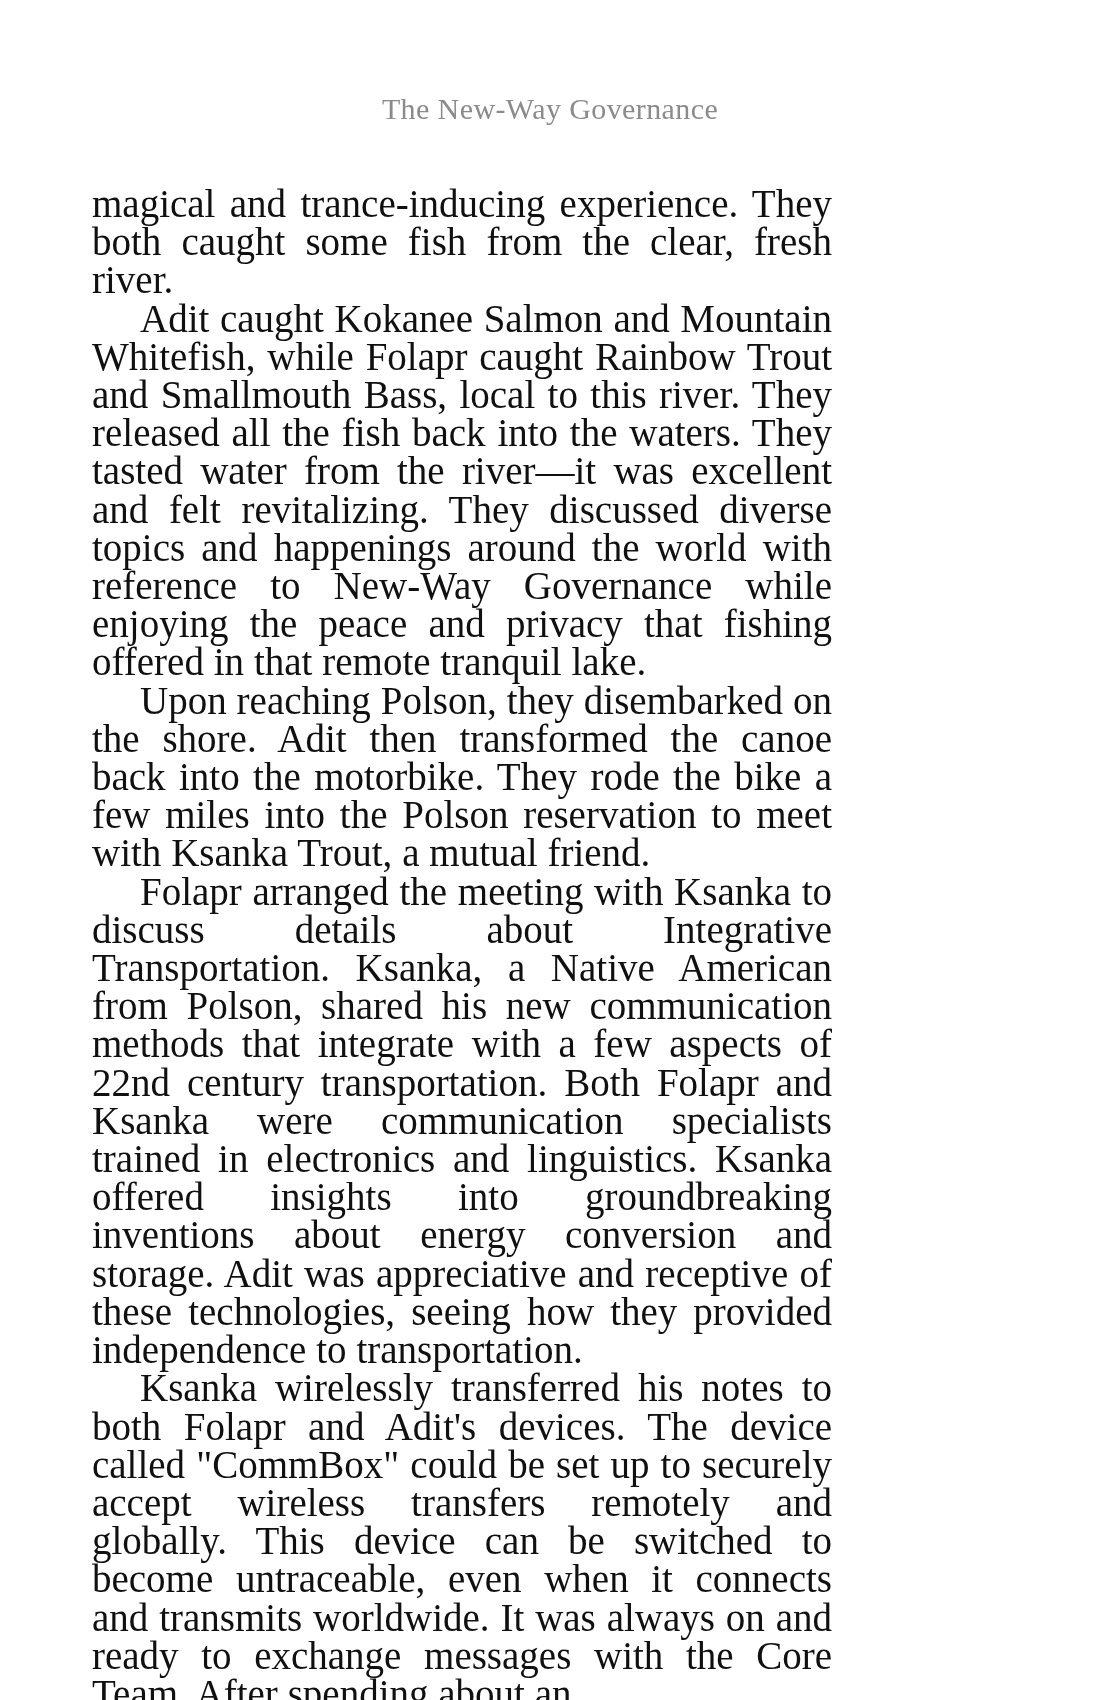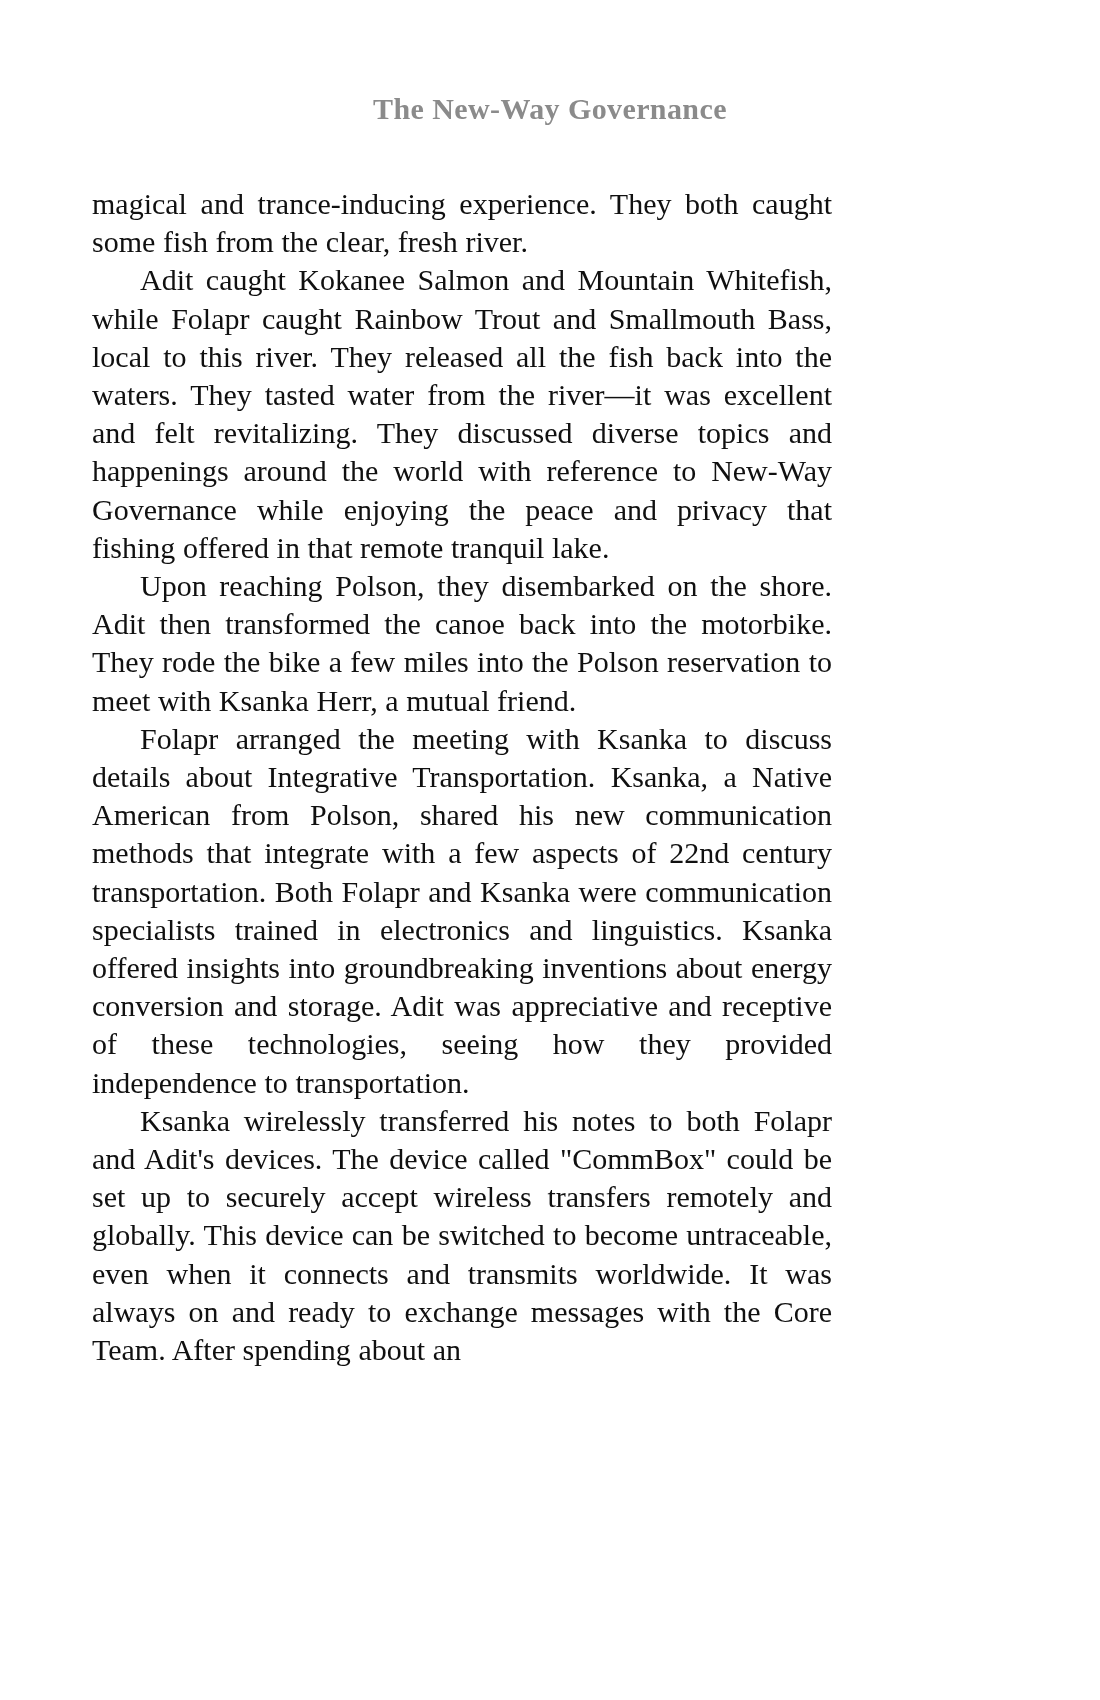--- a/index.html
+++ b/index.html
@@ -19,34 +19,34 @@
 
   .running-head {
     position: absolute;
     left: 0;
     top: 92px;
     width: 1100px;
     text-align: center;
     font-size: 30px;
     letter-spacing: 0.4px;
     color: #8b8b8b;
-    font-weight: 700;
+    font-weight: 400;
     user-select: none;
   }
 
   .text-block {
     position: absolute;
     left: 92px;
     top: 185px;
     width: 740px;
   }
 
   .para {
     margin: 0;
-    font-size: 30px;
+    font-size: 39px;
     line-height: 38.2px;
     color: #101010;
     text-align: justify;
     text-justify: inter-word;
     text-indent: 0;
     -webkit-hyphens: none;
     hyphens: none;
     word-spacing: 0.1px;
   }
 
@@ -65,21 +65,21 @@
 <div class="page">
 
   <div class="running-head">The New-Way Governance</div>
 
   <div class="text-block">
 
     <p class="para">magical and trance-inducing experience. They both caught some fish from the clear, fresh river.</p>
 
     <p class="para indented">Adit caught Kokanee Salmon and Mountain Whitefish, while Folapr caught Rainbow Trout and Smallmouth Bass, local to this river. They released all the fish back into the waters. They tasted water from the river—it was excellent and felt revitalizing. They discussed diverse topics and happenings around the world with reference to New-Way Governance while enjoying the peace and privacy that fishing offered in that remote tranquil lake.</p>
 
-    <p class="para indented">Upon reaching Polson, they disembarked on the shore. Adit then transformed the canoe back into the motorbike. They rode the bike a few miles into the Polson reservation to meet with Ksanka Herr, a mutual friend.</p>
+    <p class="para indented">Upon reaching Polson, they disembarked on the shore. Adit then transformed the canoe back into the motorbike. They rode the bike a few miles into the Polson reservation to meet with Ksanka Trout, a mutual friend.</p>
 
     <p class="para indented">Folapr arranged the meeting with Ksanka to discuss details about Integrative Transportation. Ksanka, a Native American from Polson, shared his new communication methods that integrate with a few aspects of 22nd century transportation. Both Folapr and Ksanka were communication specialists trained in electronics and linguistics. Ksanka offered insights into groundbreaking inventions about energy conversion and storage. Adit was appreciative and receptive of these technologies, seeing how they provided independence to transportation.</p>
 
     <p class="para indented last-line-left">Ksanka wirelessly transferred his notes to both Folapr and Adit's devices. The device called "CommBox" could be set up to securely accept wireless transfers remotely and globally. This device can be switched to become untraceable, even when it connects and transmits worldwide. It was always on and ready to exchange messages with the Core Team. After spending about an</p>
 
   </div>
 
 </div>
 
 </body></html>

